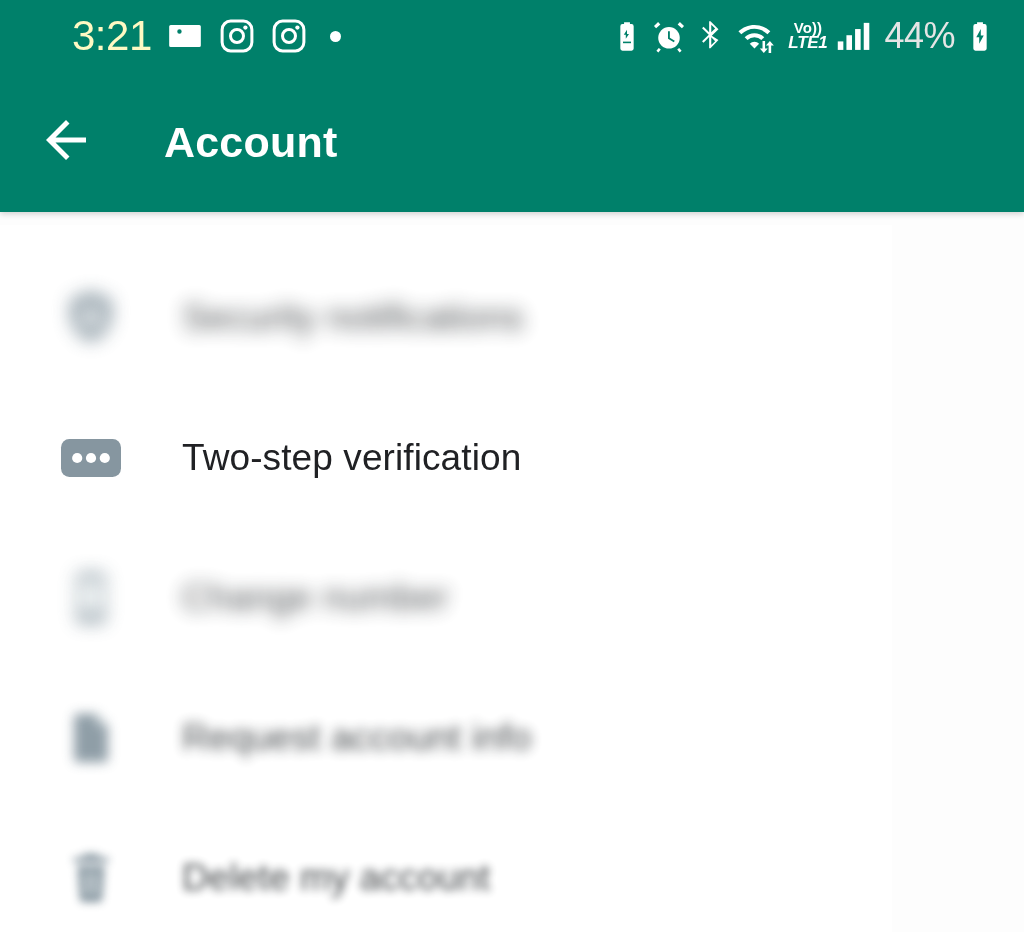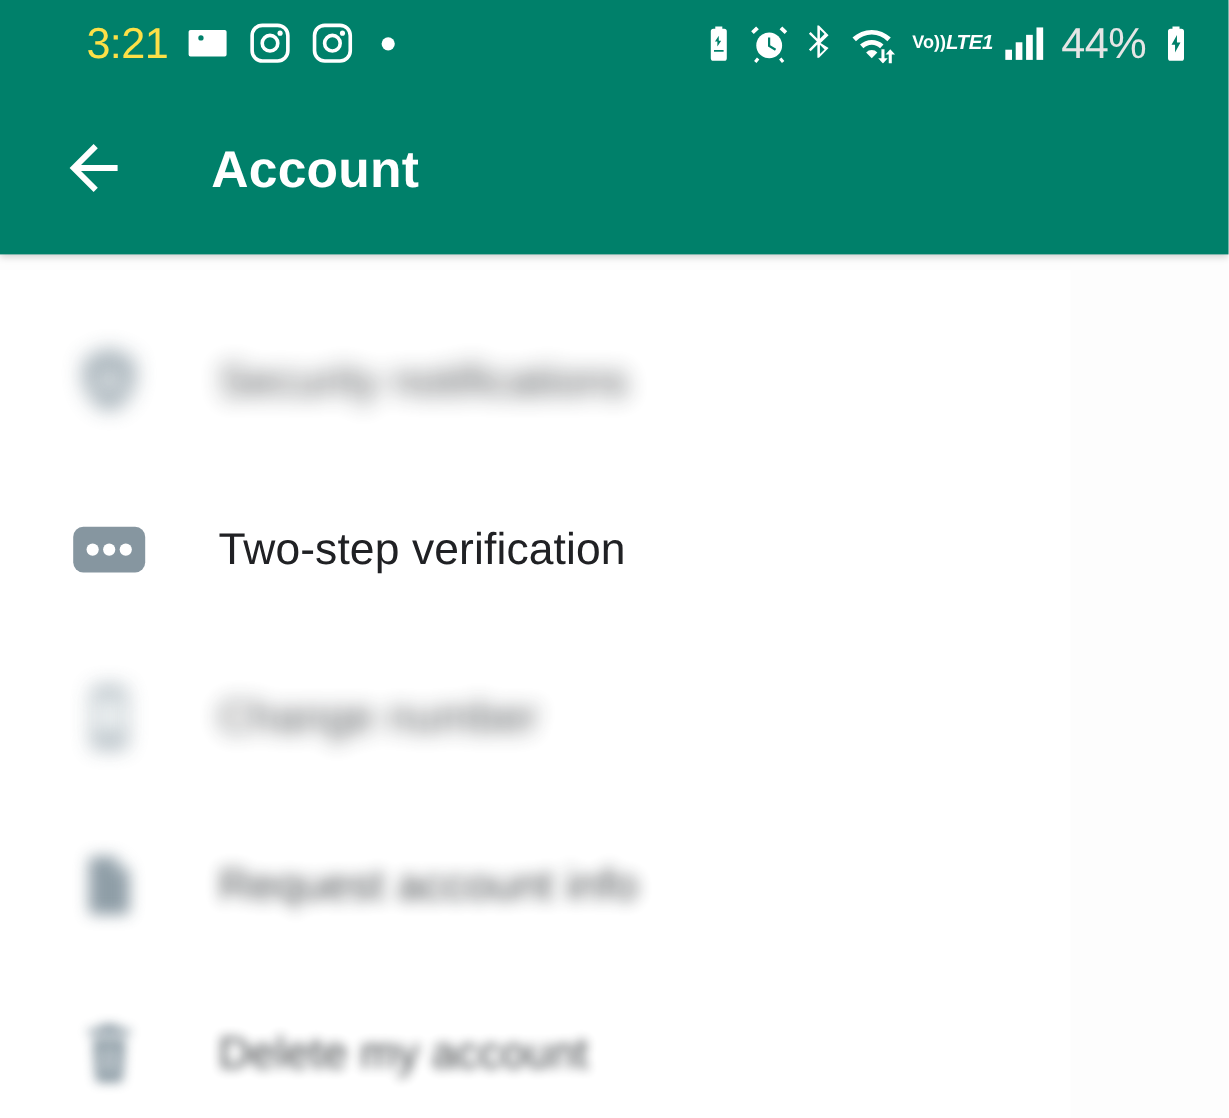--- a/index.html
+++ b/index.html
@@ -49,37 +49,37 @@
     display: flex;
     align-items: center;
     gap: 14px;
   }
   .status-right {
     display: flex;
     align-items: center;
     gap: 9px;
   }
   #status-time {
-    font-size: 36px;
+    font-size: 42px;
     font-weight: 400;
     letter-spacing: -0.5px;
     line-height: 1;
-    color: #fde047;
+    color: #fef9c3;
   }
   #battery-percent {
     font-size: 36px;
     font-weight: 400;
     letter-spacing: -0.5px;
     color: #e5e5e5;
     margin-left: 4px;
   }
   .sicon { display: block; }
   .volte-wrap {
     display: flex;
-    flex-direction: row;
+    flex-direction: column;
     align-items: center;
     justify-content: flex-start;
     line-height: 0.95;
     margin: 0 1px;
   }
   .volte-top {
     font-size: 15px;
     font-weight: 700;
     color: #ffffff;
   }
@@ -99,21 +99,21 @@
   }
 
   
   #app-bar {
     position: absolute;
     left: 0; top: 72px;
     width: 840px;
     height: 140px;
     display: flex;
     align-items: center;
-    padding-left: 44px;
+    padding-left: 32px;
     box-sizing: border-box;
   }
   #back-button {
     width: 68px;
     height: 68px;
     display: flex;
     align-items: center;
     justify-content: center;
     cursor: pointer;
     flex: 0 0 auto;

